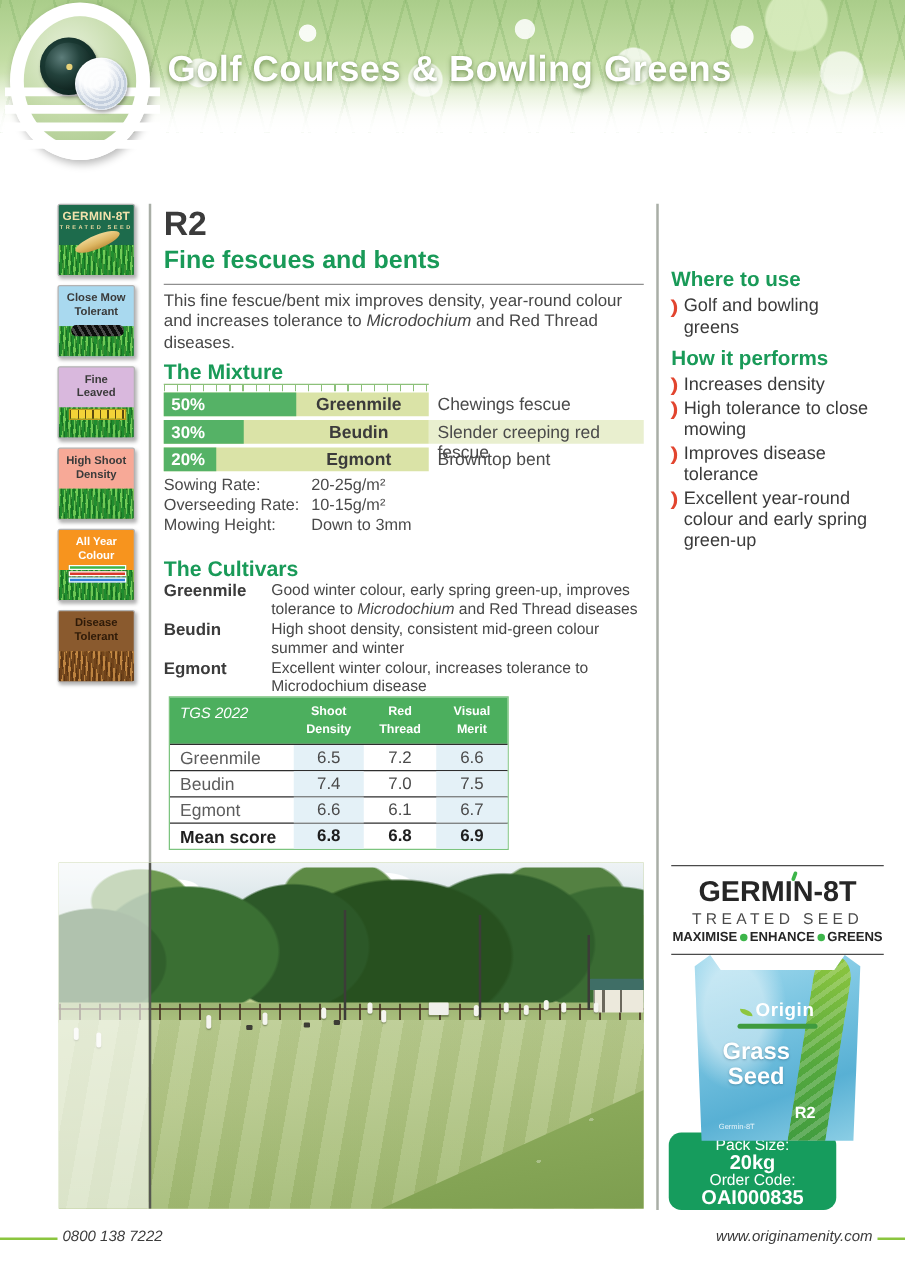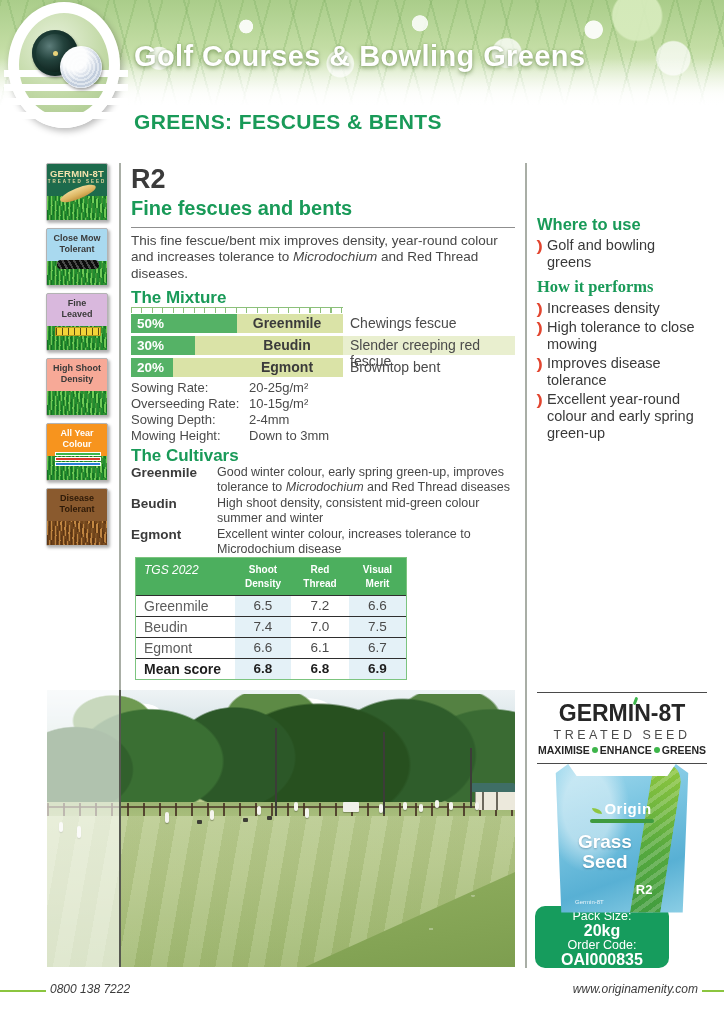--- a/index.html
+++ b/index.html
@@ -124,21 +124,21 @@
   .tgs-col { font-weight:700; font-size:10px; line-height:14px; text-align:center; white-space:pre-line; }
   .tgs-row { display:grid; grid-template-columns:99px 56px 58px 57px; border-top:1px solid #2e2e2e; height:21px; }
   .tr-name { padding-left:8px; color:#5c5c5c; font-size:14px; line-height:20px; }
   .tr-val { text-align:center; color:#4a4a4a; font-size:13.5px; line-height:20px; }
   .c-tint { background:#e4f1f7; }
   .mean .tr-name, .mean .tr-val { font-weight:800; color:#1e1e1e; }
 
   
   .side { position:absolute; left:537px; top:214px; width:166px; }
   .side-h { font-size:16.5px; line-height:20px; font-weight:800; color:#199a58; margin-bottom:3px; }
-  .side-h2 { margin-top:6px;font-family:Liberation Serif, serif; }
+  .side-h2 { margin-top:6px; }
   .side-item { display:flex; margin-bottom:2px; }
   .blt { color:#e2452f; font-weight:900; font-size:15px; line-height:17px; margin-right:5px;
     transform:scaleX(1.25); flex:none; }
   .side-text { font-size:14.5px; line-height:17px; color:#3a3a3a; }
 
   
   .photo { position:absolute; left:47px; top:690px; width:468px; height:277px; overflow:hidden; background:#b9cb8c; }
   .ph-sky { position:absolute; top:0; left:0; right:0; height:42px;
     background:
       radial-gradient(30px 12px at 20% 50%, #fff 0 60%, transparent 65%),
@@ -241,21 +241,20 @@
   <div class="logo">
     <div class="logo-oval"></div>
     <div class="logo-stripe" style="top:70px;"></div>
     <div class="logo-stripe" style="top:84px;"></div>
     <div class="logo-stripe" style="top:98px;"></div>
     <div class="logo-stripe" style="top:112px;"></div>
     <div class="bowls-ball"></div>
     <div class="bowls-dot"></div>
     <div class="golf-ball"></div>
   </div>
-  <div class="subtitle">GREENS: FESCUES &amp; BENTS</div>
 
   <div class="badges">
     <div class="badge badge-germin">
       <div class="bl1">GERMIN-8T</div>
       <div class="bl2">TREATED SEED</div>
       <div class="seed"></div>
       <div class="grass"></div>
     </div>
     <div class="badge badge-mow">
       <div class="badge-label">Close Mow
@@ -328,24 +327,20 @@
     </div>
 
     <div class="specs">
       <div class="spec-row">
           <span class="sl">Sowing Rate:</span>
           <span>20-25g/m²</span>
         </div>
       <div class="spec-row">
           <span class="sl">Overseeding Rate:</span>
           <span>10-15g/m²</span>
-        </div>
-      <div class="spec-row">
-          <span class="sl">Sowing Depth:</span>
-          <span>2-4mm</span>
         </div>
       <div class="spec-row">
           <span class="sl">Mowing Height:</span>
           <span>Down to 3mm</span>
         </div>
     </div>
 
     <div class="sec-h cult-h">The Cultivars</div>
     <div class="cult-list">
       <div class="cult">

